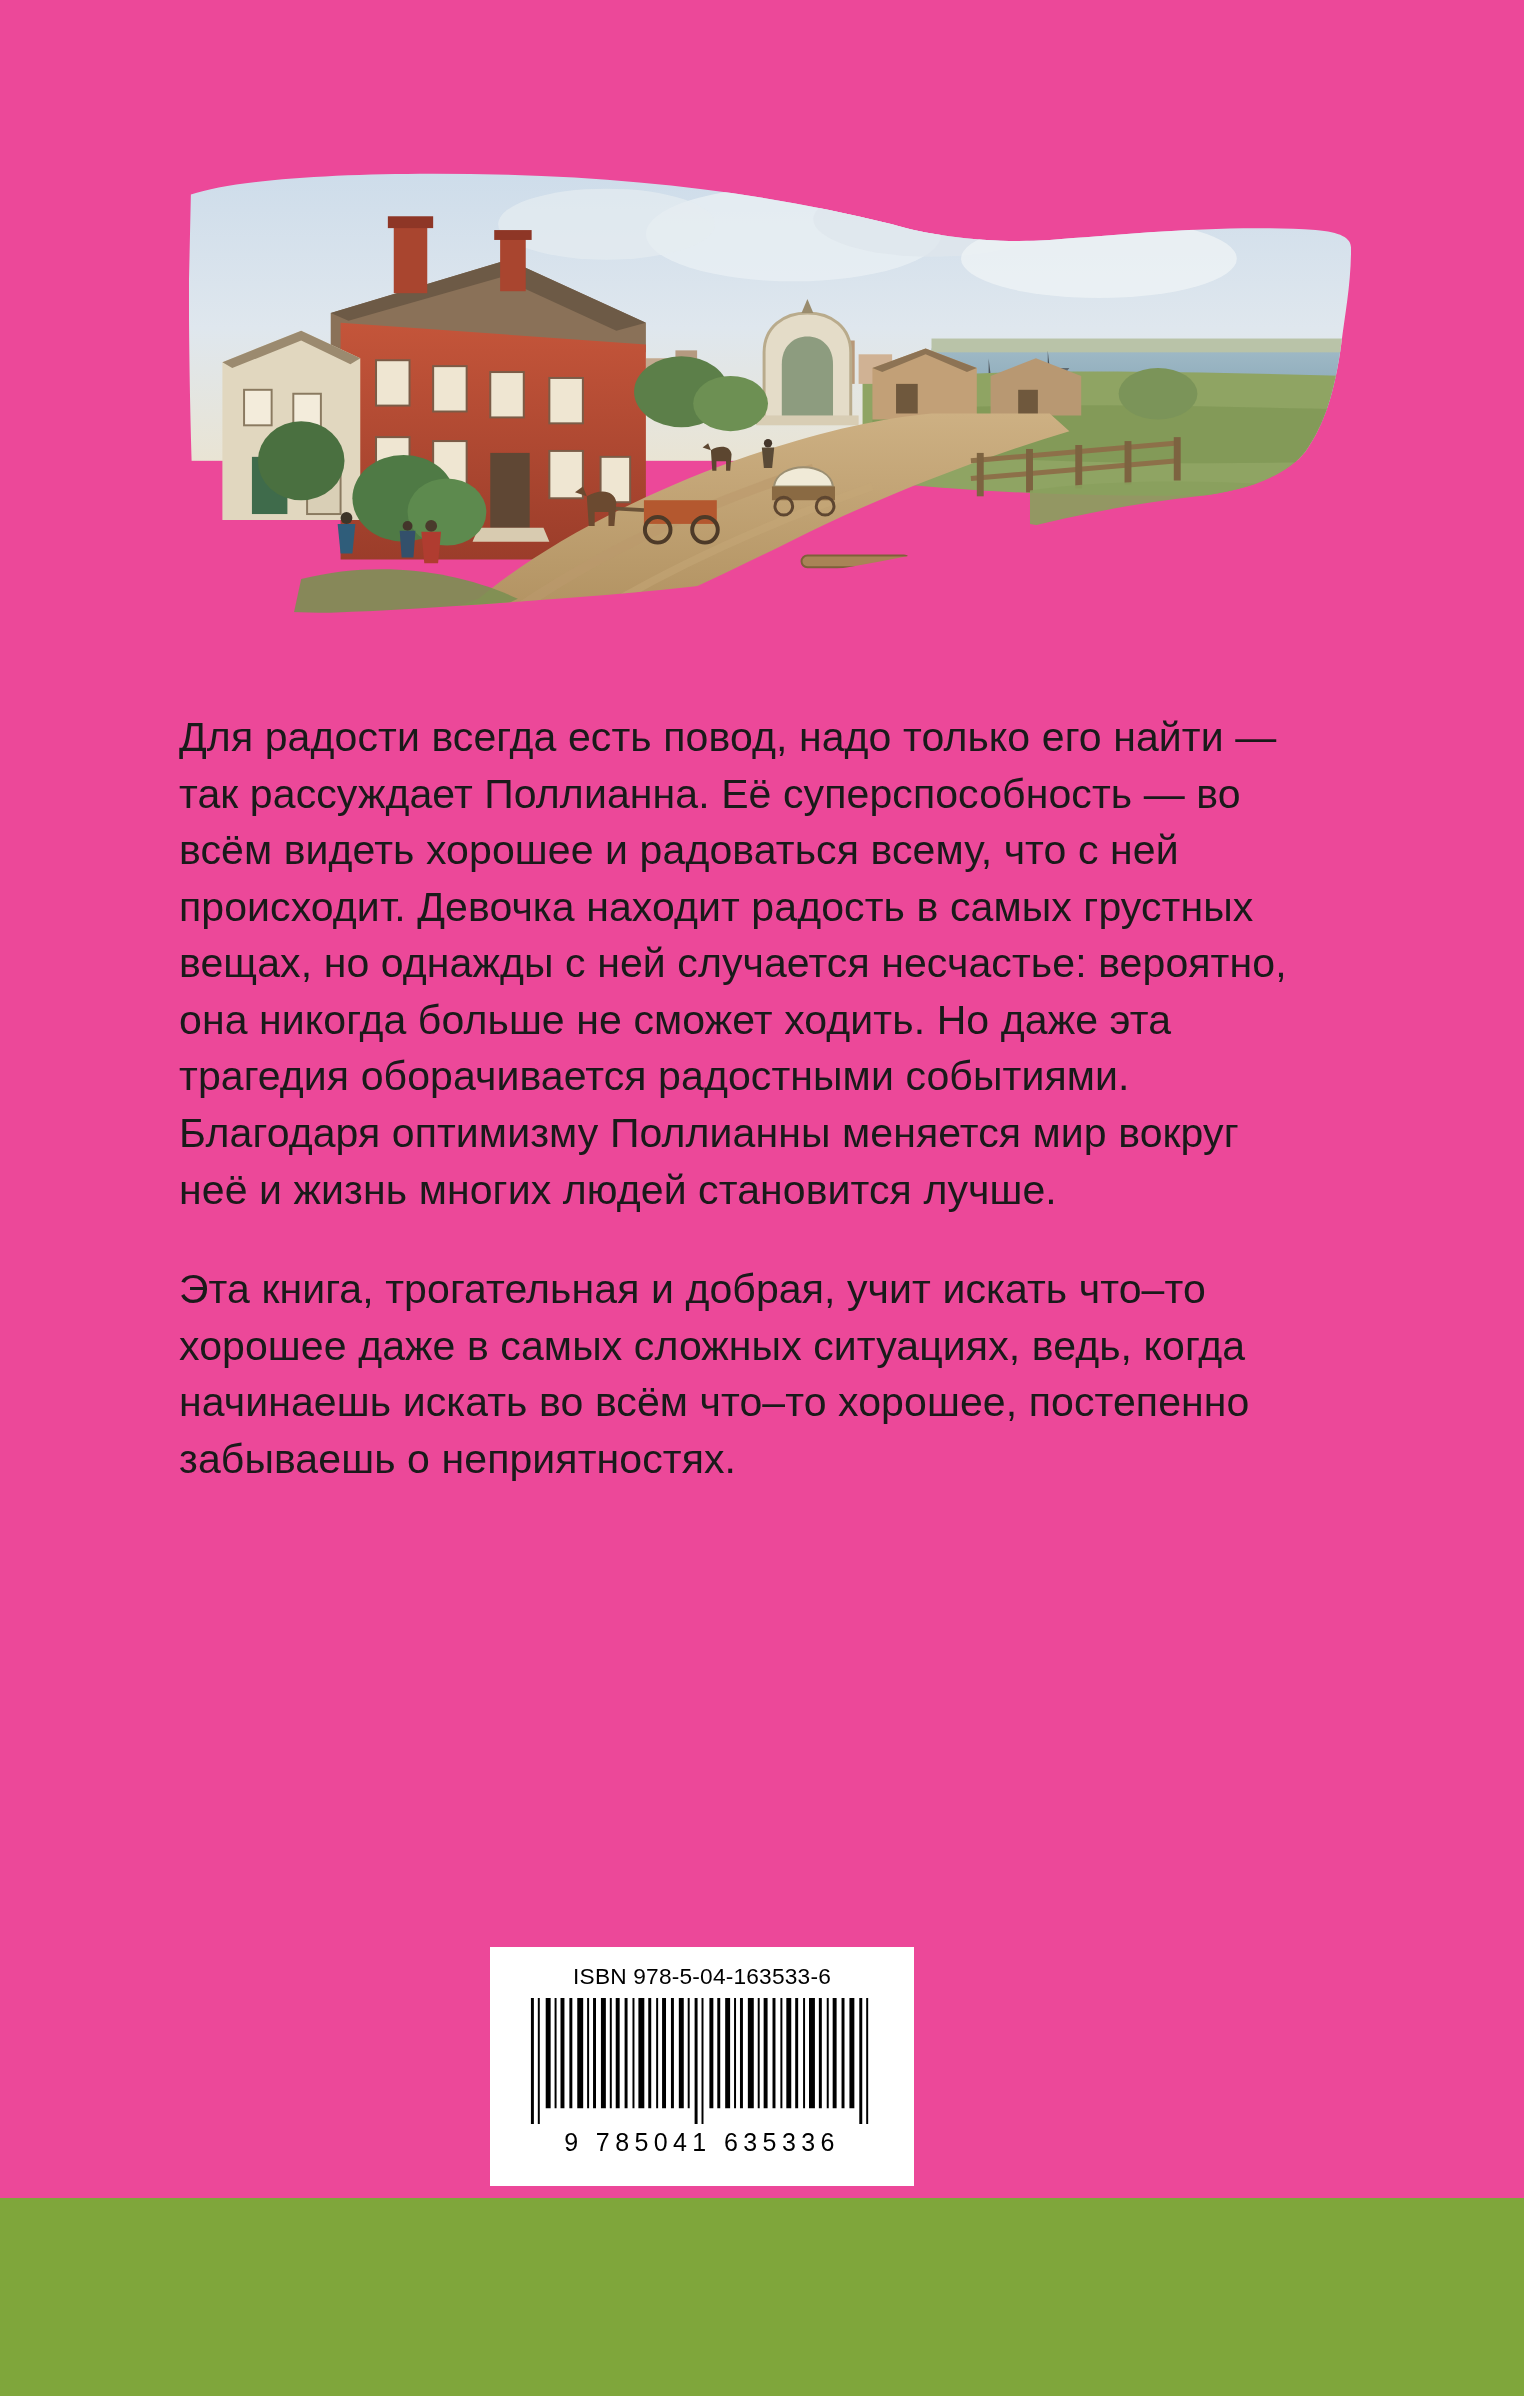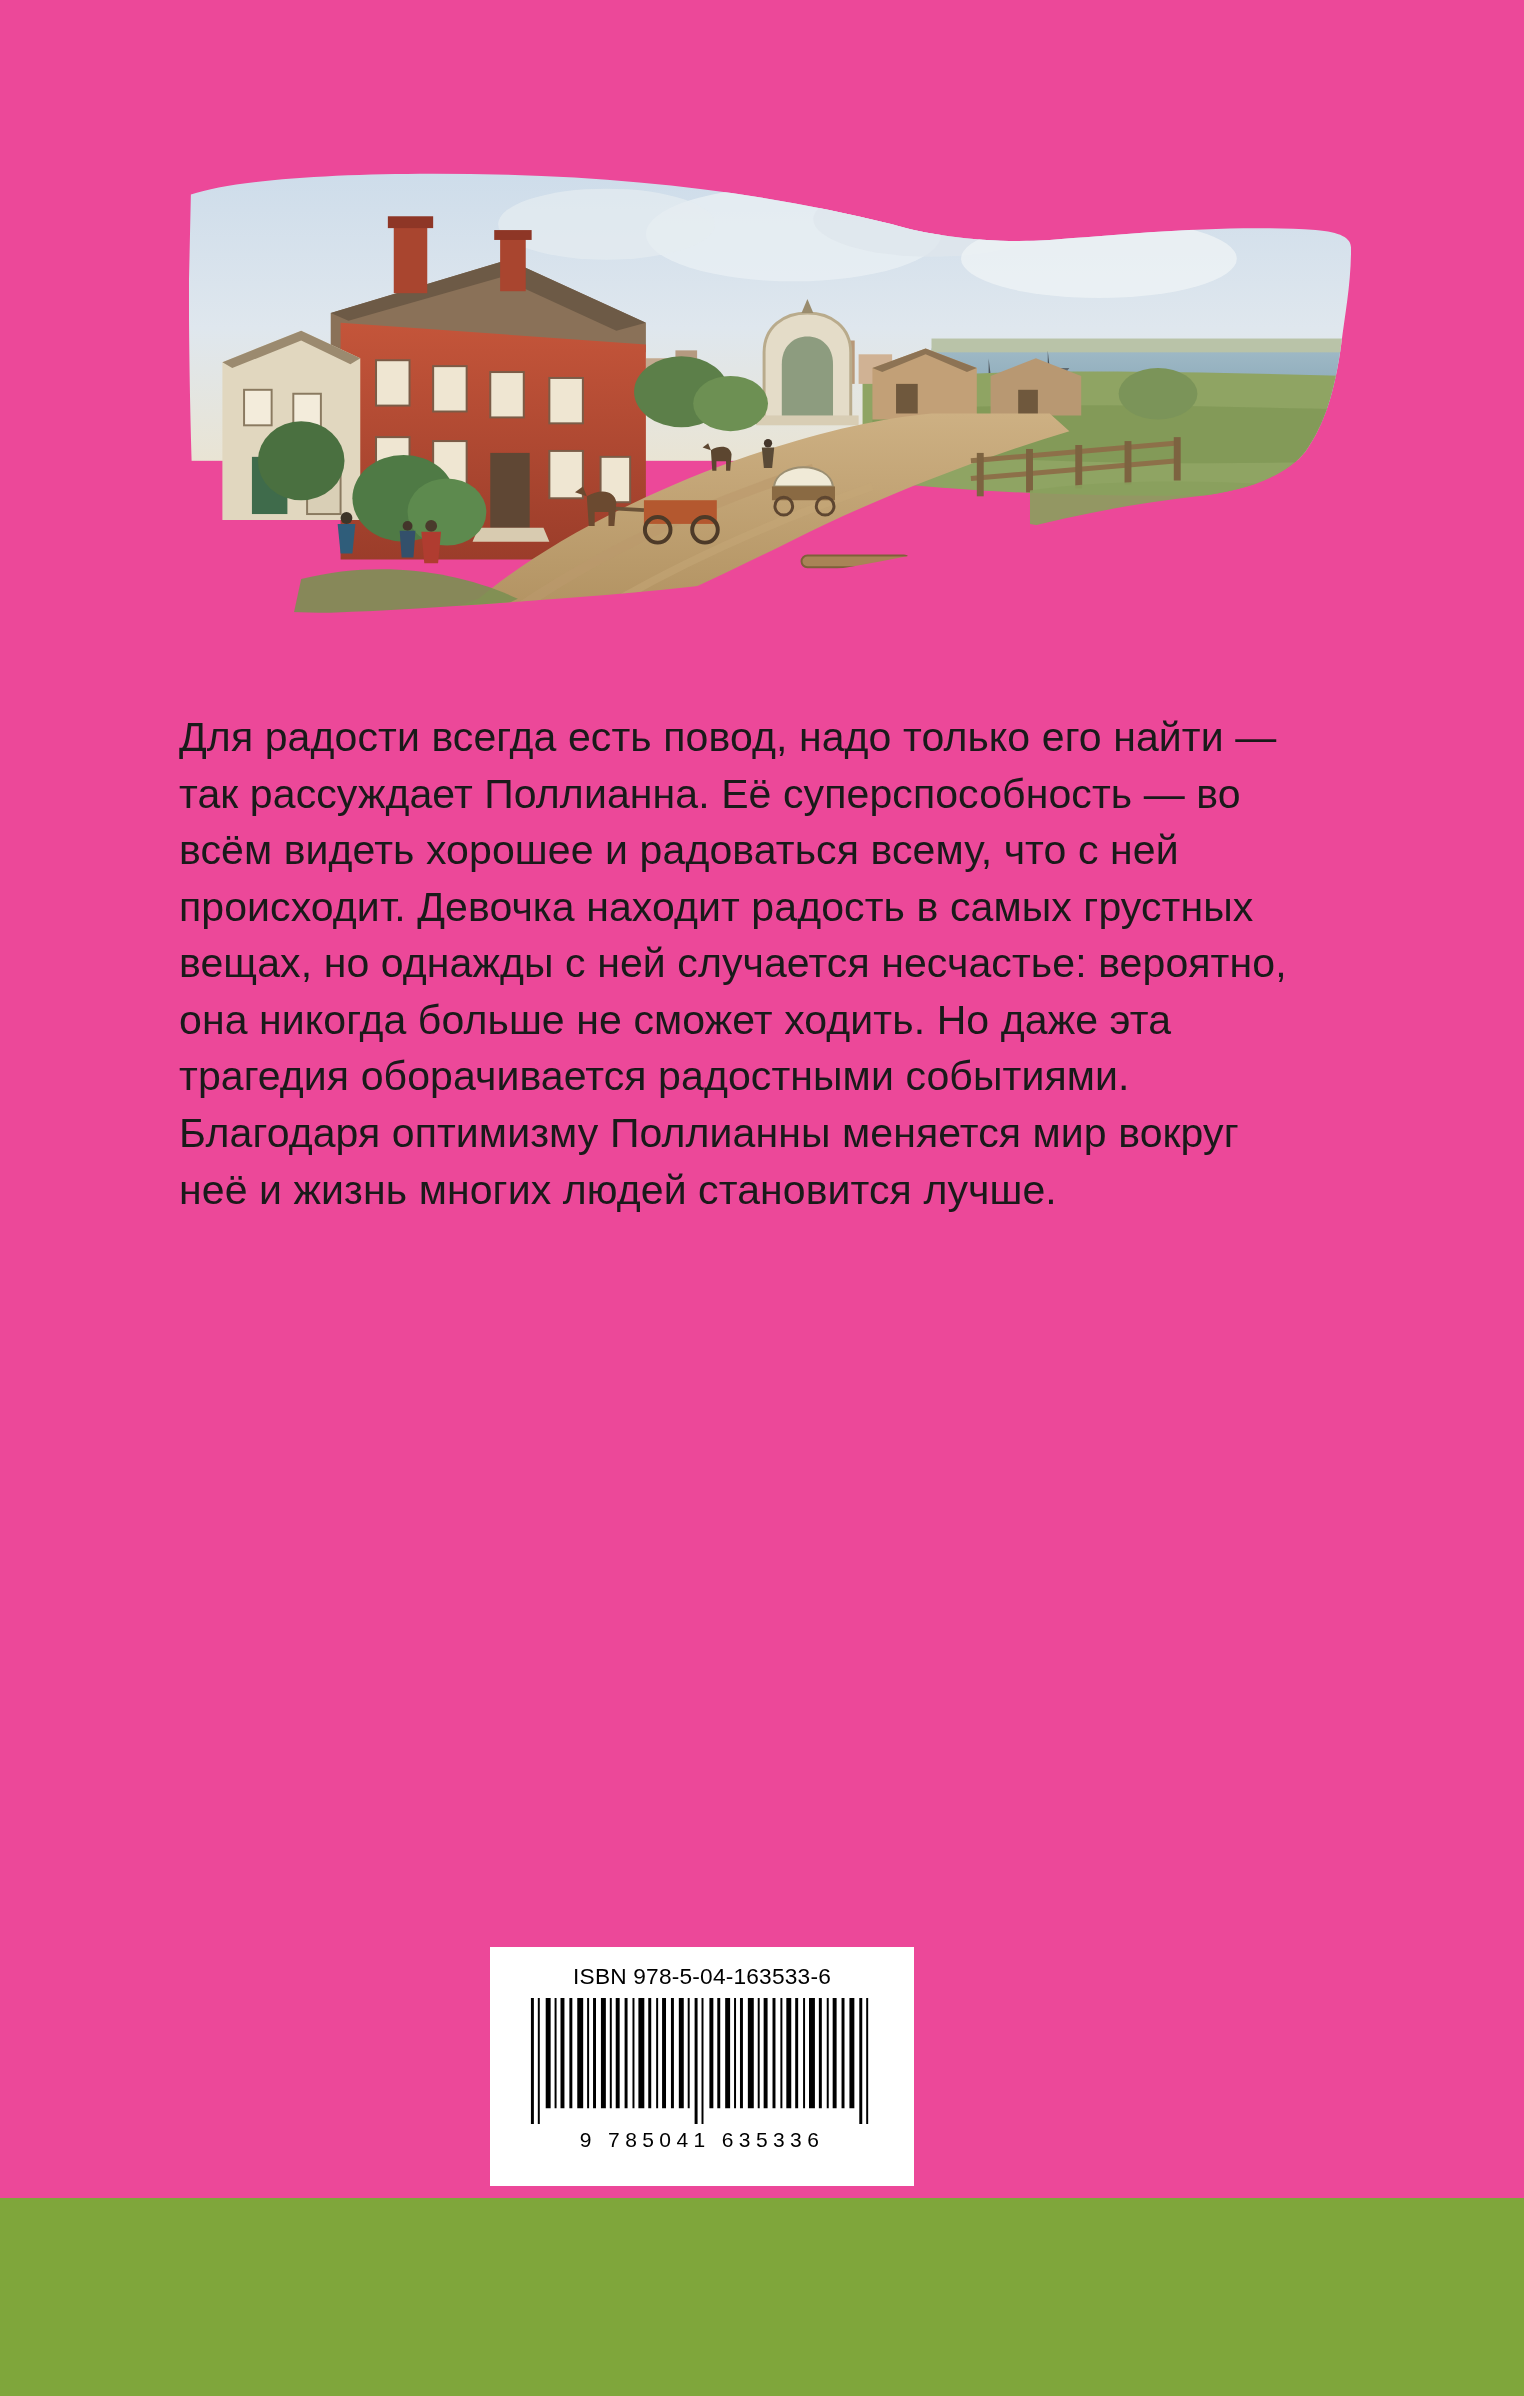--- a/index.html
+++ b/index.html
@@ -78,21 +78,21 @@
     letter-spacing: 0.2px;
     margin-bottom: 7.9px;
   }
   .bars {
     width: 355px;
     height: 126px;
     display: block;
   }
   .barcode-digits {
     margin-top: 3.9px;
-    font-size: 21px;
+    font-size: 25px;
     letter-spacing: 5.4px;
     color: #000;
     font-family: "Liberation Sans", sans-serif;
     white-space: nowrap;
   }
 
   
   .footer-band {
     position: absolute;
     left: 0;
@@ -284,20 +284,21 @@
 
         <path d="M120,420 C200,400 280,412 340,440 C280,470 180,476 110,466 Z" fill="#7c8f52" opacity="0.9"></path>
         <path d="M470,440 C560,420 660,424 740,442 C660,470 540,474 460,464 Z" fill="#86975a" opacity="0.85"></path>
         <path d="M860,330 C960,316 1080,320 1180,330 L1180,372 C1060,382 940,378 860,364 Z" fill="#8aa05d" opacity="0.9"></path>
       </g>
     </svg>
   </div>
 
   <div class="blurb">
     <p>Для радости всегда есть повод, надо только его найти — так рассуждает Поллианна. Её суперспособность — во всём видеть хорошее и радоваться всему, что с ней происходит. Девочка находит радость в самых грустных вещах, но однажды с ней случается несчастье: вероятно, она никогда больше не сможет ходить. Но даже эта трагедия оборачивается радостными событиями. Благодаря оптимизму Поллианны меняется мир вокруг неё и жизнь многих людей становится лучше.</p>
+    <p>Эта книга, трогательная и добрая, учит искать что–то хорошее даже в самых сложных ситуациях, ведь, когда начинаешь искать во всём что–то хорошее, постепенно забываешь о неприятностях.</p>
   </div>
 
   <div class="barcode-block">
     <div class="isbn-text">ISBN 978-5-04-163533-6</div>
     <svg class="bars" viewBox="0 0 360 128" preserveAspectRatio="none">
       <g fill="#000">
         <rect x="6" y="0" width="3" height="128"></rect>
         <rect x="13" y="0" width="2" height="128"></rect>
         <rect x="21" y="0" width="5" height="112"></rect>
         <rect x="30" y="0" width="2" height="112"></rect>

